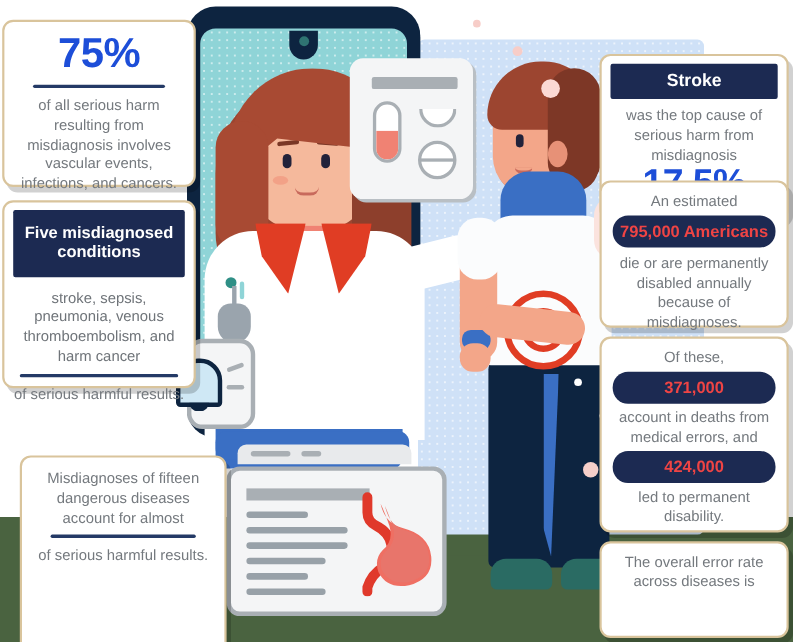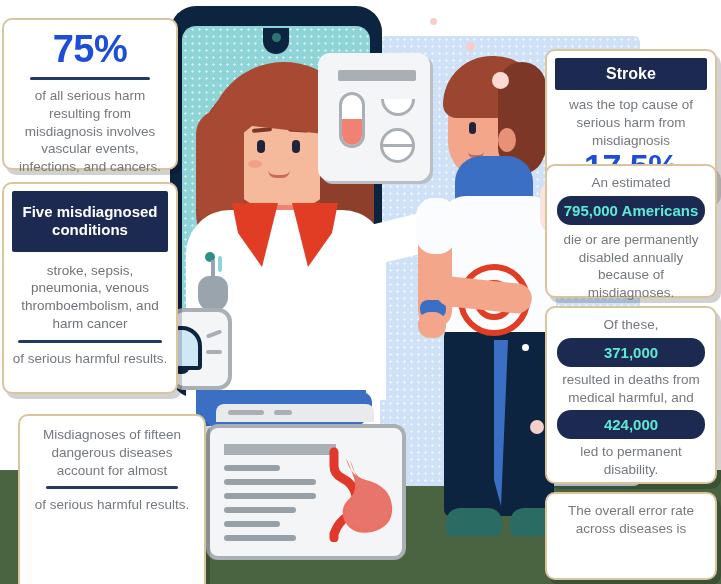--- a/index.html
+++ b/index.html
@@ -190,28 +190,28 @@
     color:#6f7479;
     z-index:20;
   }
   .card .big {
     font-size:38px; font-weight:bold; color:#1d4ed8; line-height:1.05;
     letter-spacing:-0.5px;
   }
   .card .body { font-size:13.5px; line-height:1.32; color:#74797e; }
   .rule { height:3px; background:#243a66; margin:7px 14px; border-radius:2px; }
   .navy-band {
-    background:#1c2a52; color:#5eead4; font-weight:bold;
+    background:#1c2a52; color:#ef4444; font-weight:bold;
     border-radius:14px; padding:6px 4px; font-size:15px;
   }
   .navy-band.big-band { font-size:30px; padding:4px 4px; letter-spacing:-0.5px; }
 
   
   #card-75        { left:2px;   top:18px;  width:176px; height:152px; }
-  #card-five      { left:2px;   top:182px; width:176px; height:212px; padding:0; }
+  #card-five      { left:2px;   top:182px; width:176px; height:171px; padding:0; }
   #card-fifteen   { left:18px;   top:414px; width:188px; height:185px; }
   #card-stroke    { left:545px; top:4px;   width:172px; height:152px; padding:0;margin-top:45px; }
   #card-estimated { left:545px; top:164px; width:172px; height:134px; padding:8px 10px; }
   #card-ofthese   { left:545px; top:306px; width:172px; height:178px; padding:8px 10px; }
   #card-overall   { left:545px; top:492px; width:172px; height:88px; padding:8px 10px 0; }
 
   #card-five .hdr {
     background:#1c2a52; color:#fff; font-weight:bold; font-size:15px;
     margin:7px 8px 0; padding:12px 6px; line-height:1.22; border-radius:2px;
   }
@@ -378,21 +378,21 @@
 
   <div class="card" id="card-estimated">
     <div class="body">An estimated</div>
     <div class="navy-band mt4">795,000 Americans</div>
     <div class="body mt6">die or are permanently disabled annually because of misdiagnoses.</div>
   </div>
 
   <div class="card" id="card-ofthese">
     <div class="body">Of these,</div>
     <div class="navy-band mt4">371,000</div>
-    <div class="body mt4">resulted in deaths from medical harmful, and</div>
+    <div class="body mt4">account in deaths from medical errors, and</div>
     <div class="navy-band mt4">424,000</div>
     <div class="body mt4">led to permanent disability.</div>
   </div>
 
   <div class="card" id="card-overall">
     <div class="body">The overall error rate across diseases is</div>
   </div>
 
 </div>
 

